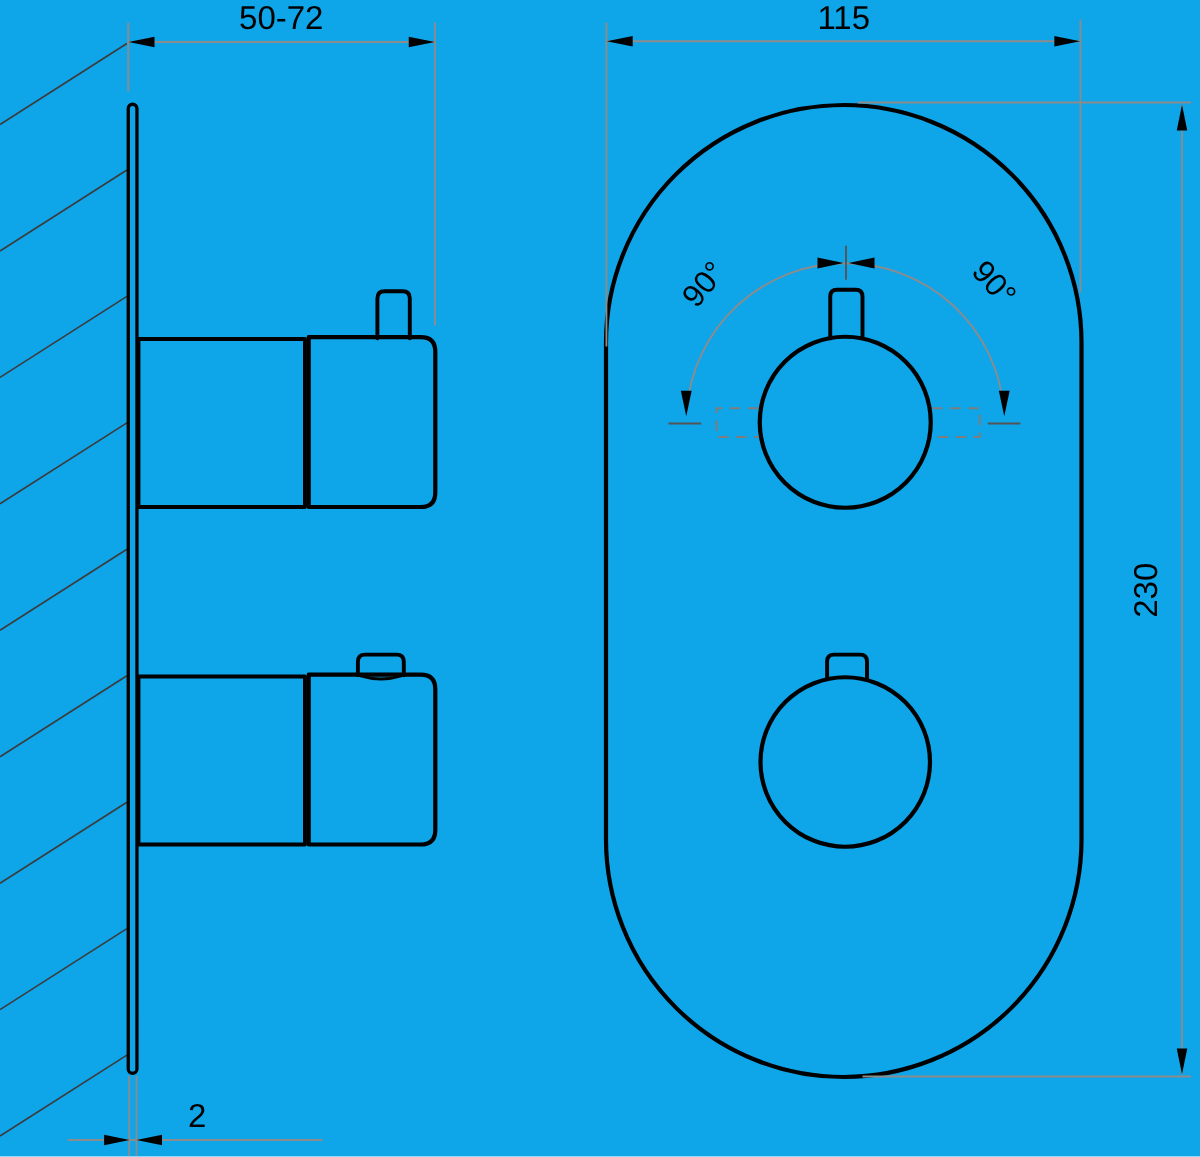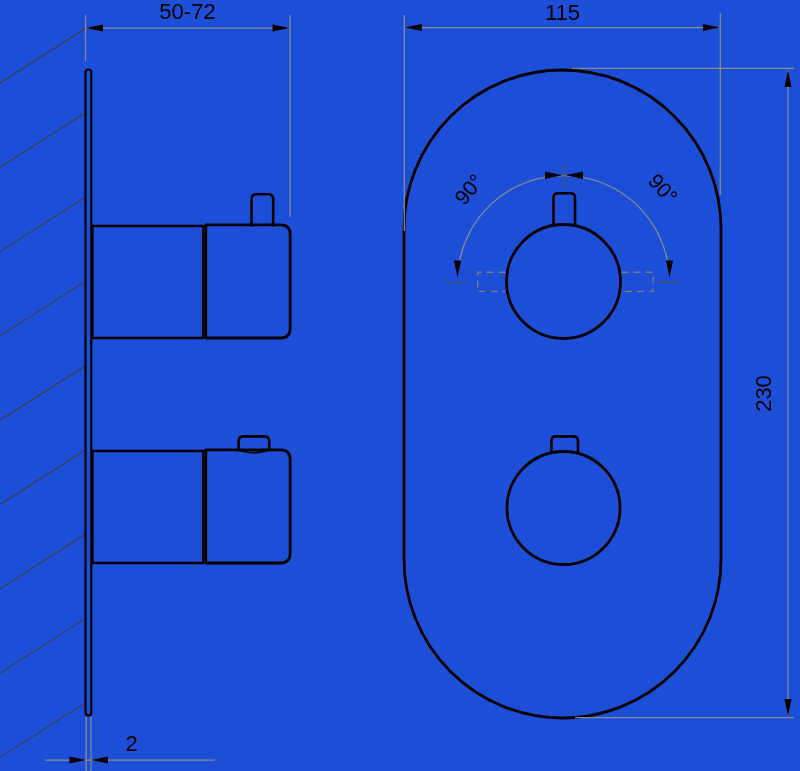--- a/index.html
+++ b/index.html
@@ -1,16 +1,16 @@
 <!DOCTYPE html>
 <html><head>
 <meta charset="utf-8">
 <style>
   html,body{margin:0;padding:0;background:#ffffff;}
-  .stage{position:relative;width:800px;height:771px;background:#1d4ed8;overflow:hidden;}
+  .stage{position:relative;width:800px;height:771px;background:#0ea5e9;overflow:hidden;}
   svg{display:block;}
   text{
     font-family:"Liberation Sans","DejaVu Sans",sans-serif;
     fill:#000;
   }
   .dimtext{font-size:22px;}
   .angletext{font-size:21px;}
   .obj{stroke:#000;fill:none;stroke-linejoin:round;stroke-linecap:round;}
   .hatch{stroke:#3c3c3c;stroke-width:1.1;fill:none;}
   .dim{stroke:#8c8c8c;stroke-width:1.25;fill:none;}

